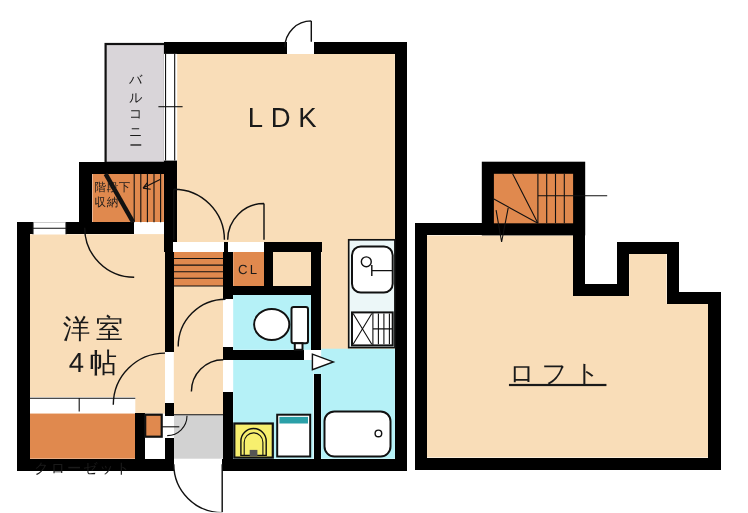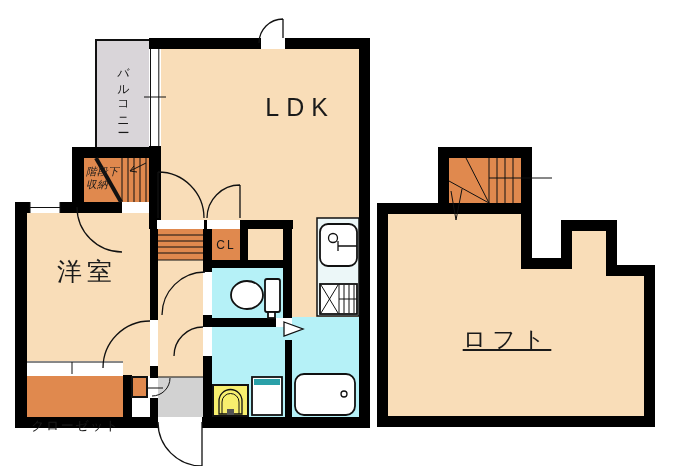--- a/index.html
+++ b/index.html
@@ -222,33 +222,34 @@
     </g>
     <g>
       <polygon points="284,322 303,329 284,336" class="f-white" stroke="#111" stroke-width="1.3"></polygon>
     </g>
     <g>
       <path class="ln" d="M202,422 L202,466 M158,422 A44,44 0 0 0 202,466"></path>
     </g>
   </g>
 </svg>
 
-  <div class="lbl ldk-lbl" style="left:185px;top:92px;width:150px;text-align:right;">
+  <div class="lbl ldk-lbl" style="left:185px;top:92px;width:150px;">
     <span class="l1">LDK</span>
   </div>
 
-  <div class="lbl yo-lbl" style="left:28px;top:256px;width:118px;">
+  <div class="lbl yo-lbl" style="left:28px;top:284px;width:118px;">
     <span class="l1">洋室</span>
+    <span class="l2">4帖</span>
   </div>
 
   <div class="lbl loft-lbl" style="left:427px;top:324px;width:160px;">ロフト</div>
 
   <div class="lbl balc-lbl" style="left:96px;top:42px;width:54px;height:104px;">バルコニー</div>
 
-  <div class="lbl stor-lbl" style="left:86px;top:165px;width:44px;font-style:italic;">
+  <div class="lbl stor-lbl" style="left:86px;top:165px;width:44px;">
     <span class="l1">階段下</span>
     <span class="l2">収納</span>
   </div>
 
   <div class="lbl cl-lbl" style="left:211px;top:238px;width:30px;">CL</div>
 
   <div class="lbl cloz-lbl" style="left:29px;top:389px;width:93px;margin-top:28px;">クローゼット</div>
 </div>
 
 </body></html>

